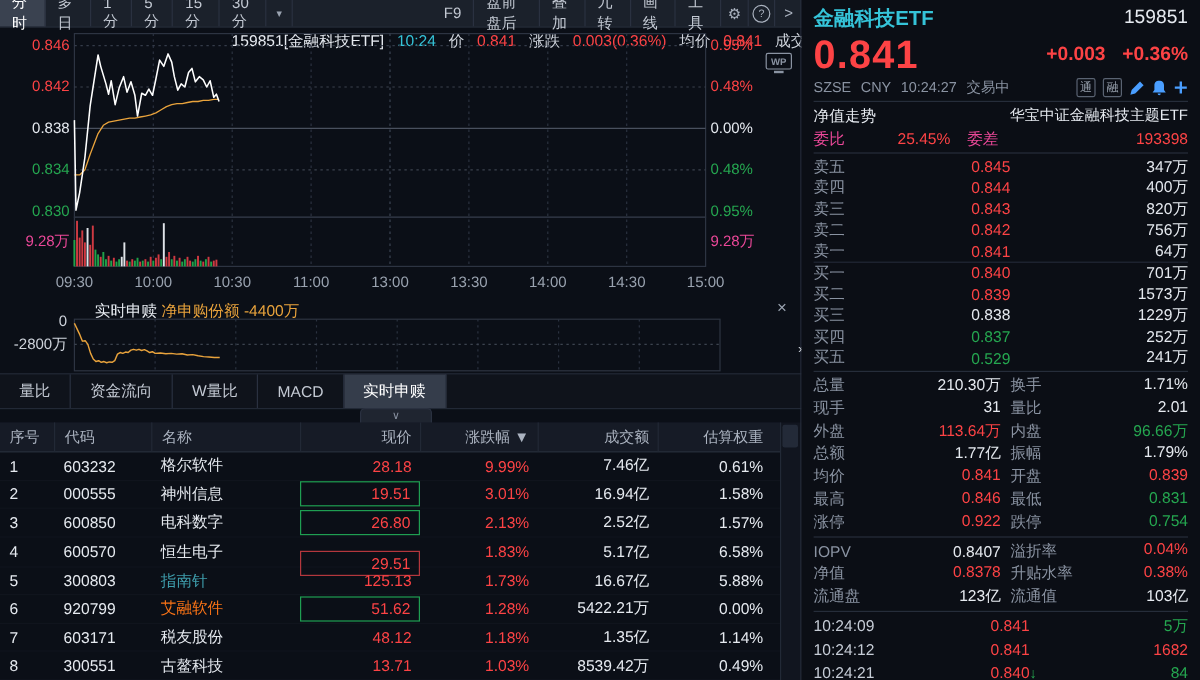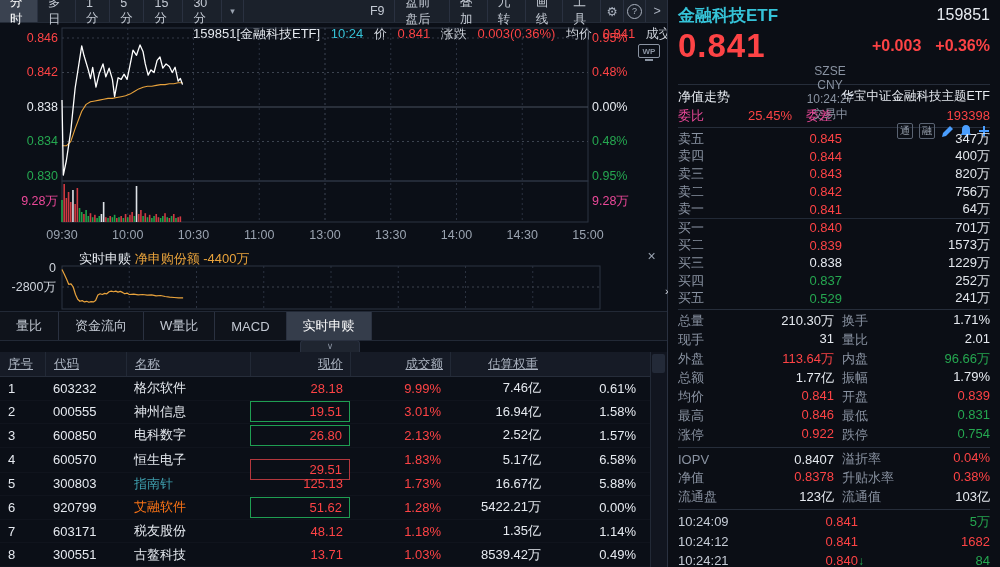--- a/index.html
+++ b/index.html
@@ -35,21 +35,21 @@
   #sub-y0{left:0;top:261px;width:56px;text-align:right;font-size:12.5px;color:#cfd4dc;}
   #sub-y1{left:0;top:279px;width:56px;text-align:right;font-size:12.5px;color:#cfd4dc;}
   
   #tabs{left:0;top:311px;width:668px;height:28px;background:#0f131b;display:flex;border-top:1px solid #222936;border-bottom:1px solid #222936;font-size:13px;color:#c3c9d3;}
   .tab{padding:0 16px;display:flex;align-items:center;border-right:1px solid #2a3140;cursor:default;}
   .tab.active{background:#353d4b;color:#fff;}
   #notch{left:300px;top:340px;width:58px;height:12px;background:#1f2530;border:1px solid #2a3140;border-bottom:none;
         border-radius:4px 4px 0 0;color:#8a93a2;font-size:9px;text-align:center;line-height:11px;}
   
   #thead{left:0;top:352px;width:650px;height:24px;background:#161b26;border-bottom:1px solid #262d3a;display:flex;
-         font-size:12.5px;color:#aab2bf;align-items:flex-end;text-decoration:underline;}
+         font-size:12.5px;color:#aab2bf;align-items:flex-end;}
   #tbody{left:0;top:377px;width:650px;height:190px;display:flex;flex-direction:column;}
   .trow{height:23.8px;display:flex;align-items:center;font-size:13px;border-bottom:1px solid #10141d;}
   .c0{width:45px;padding-left:8px;box-sizing:border-box;}
   .c1{width:81px;padding-left:8px;box-sizing:border-box;}
   .c2{width:124px;padding-left:8px;box-sizing:border-box;}
   .c3{width:100px;text-align:right;box-sizing:border-box;padding-right:7px;}
   .c4{width:98px;text-align:right;box-sizing:border-box;padding-right:7px;}
   .c5{width:100px;text-align:right;box-sizing:border-box;padding-right:7px;}
   .c6{width:95px;text-align:right;box-sizing:border-box;padding-right:7px;}
   #thead > div{border-left:1px solid #222936;height:100%;display:flex;align-items:center;}
@@ -63,21 +63,21 @@
   #expander{left:662px;top:283px;width:12px;height:16px;color:#cfd4dc;font-size:11px;line-height:16px;text-align:center;cursor:pointer;}
   
   #right{left:668px;top:0;width:332px;height:567px;background:#0b0e15;box-sizing:border-box;padding:0 10px;}
   .rrow{display:flex;align-items:center;}
   #q-title{height:26px;margin-top:2px;}
   #q-name{font-size:17px;font-weight:bold;color:#35c3d8;flex:1;}
   #q-code{font-size:16px;color:#e6eaf0;}
   #q-pricerow{height:36px;}
   #q-price{font-size:33px;font-weight:bold;color:#fd4345;flex:1;letter-spacing:1px;}
   #q-chg,#q-chgp{font-size:16px;font-weight:bold;color:#fd4345;margin-left:14px;}
-  #q-meta{height:18px;font-size:12px;color:#8a93a2;flex-direction:column;}
+  #q-meta{height:18px;font-size:12px;color:#8a93a2;}
   #q-meta .mi{margin-right:8px;}
   #q-icons{margin-left:auto;display:flex;align-items:center;gap:6px;}
   .badge{width:14px;height:14px;border:1px solid #5a6372;color:#9aa3b0;font-size:10px;display:flex;align-items:center;justify-content:center;border-radius:2px;}
   .hrline{height:1px;background:#262d3a;margin:2px 0;}
   .hrline2{height:1px;background:#222936;}
   #q-nav{height:19px;font-size:13px;}
   #q-weibi{height:19px;font-size:13px;}
   .orow{height:17.6px;display:flex;align-items:center;font-size:13px;}
   .orow .ol{width:40px;color:#8a93a2;}
   .orow .op{width:152px;text-align:right;padding-right:28px;box-sizing:border-box;}
@@ -269,20 +269,21 @@
       <div class="tab">MACD</div>
       <div class="tab active">实时申赎</div>
     </div>
   <div id="notch" class="abs">∨</div>
 
   <div id="thead" class="abs">
       <div class="c0">序号</div>
       <div class="c1">代码</div>
       <div class="c2">名称</div>
       <div class="c3">现价</div>
+      <div class="c4">涨跌幅 ▼</div>
       <div class="c5">成交额</div>
       <div class="c6">估算权重</div>
     </div>
   <div id="tbody" class="abs">
       <div class="trow">
         <div class="c0 wht">1</div>
         <div class="c1 wht">603232</div>
         <div class="c2" style="color: rgb(228, 232, 238);">格尔软件</div>
         <div class="c3" style="padding: 0px;">
           <div class="pxbox red" style="padding-right: 7px;">28.18</div>

